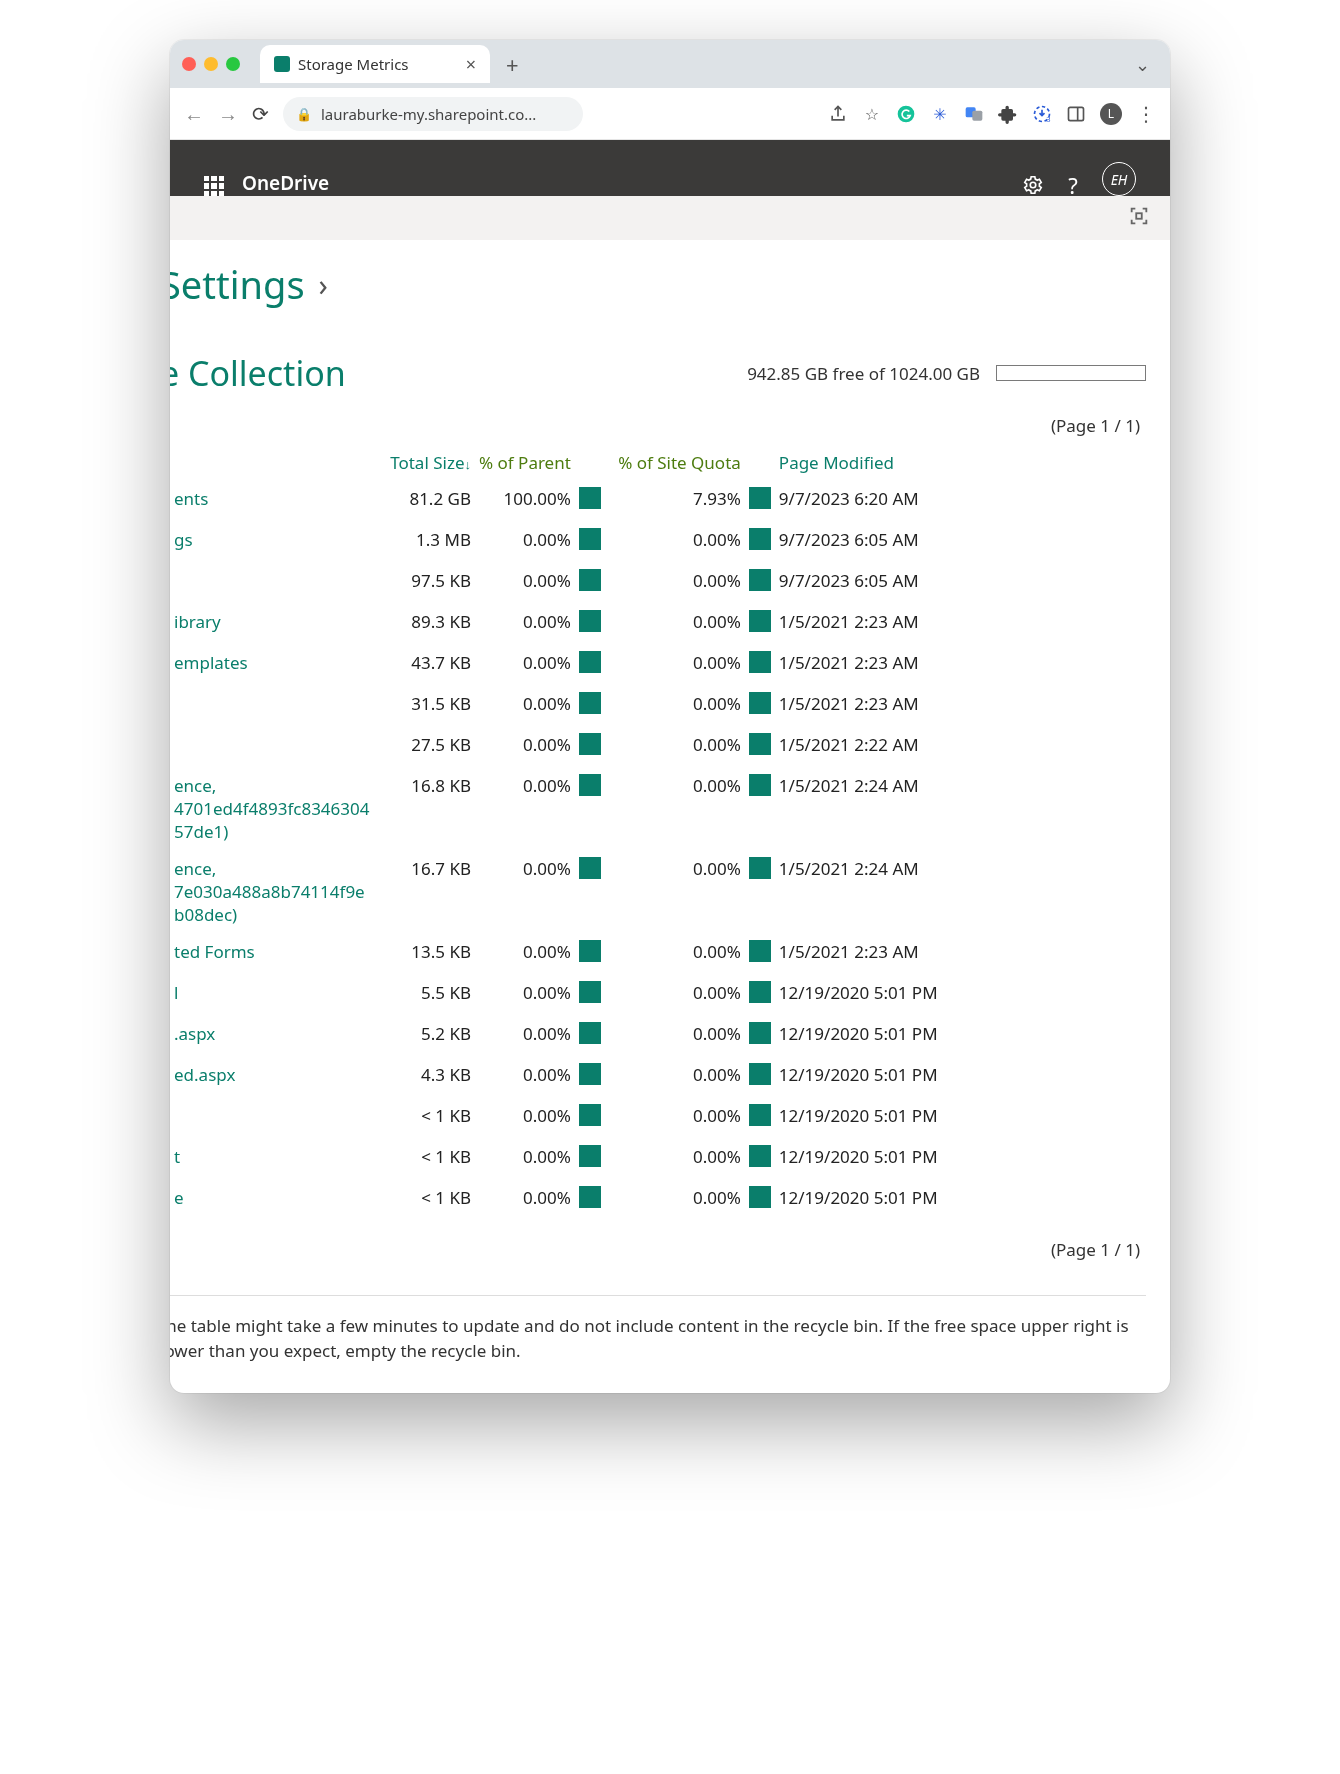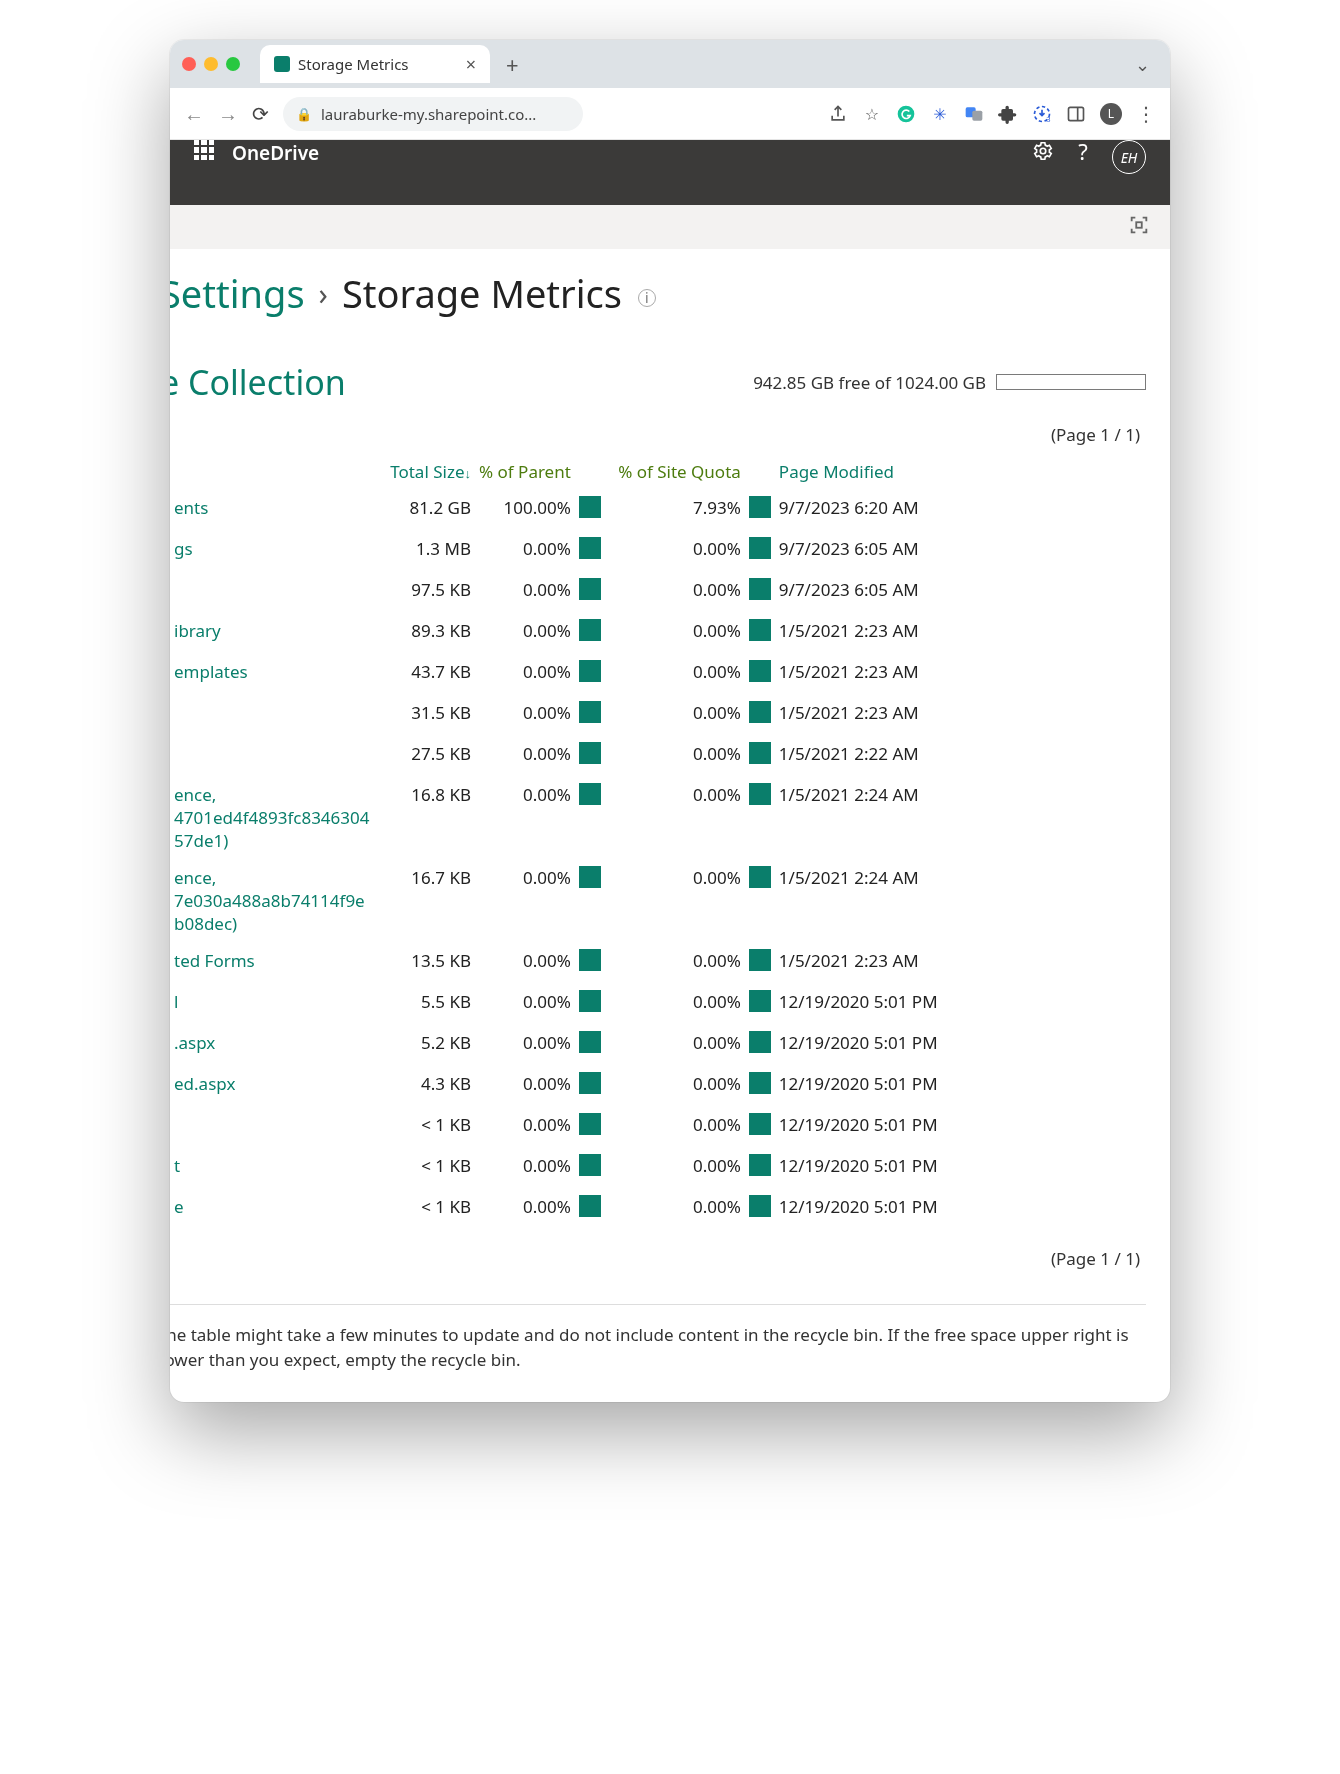--- a/index.html
+++ b/index.html
@@ -58,21 +58,21 @@
 .lock{font-size:13px;color:#555;}
 .url-text{white-space:nowrap;overflow:hidden;text-overflow:ellipsis;flex:1;}
 .ext-row{display:flex;align-items:center;gap:14px;margin-left:auto;}
 .ext{width:20px;height:20px;display:flex;align-items:center;justify-content:center;font-size:16px;color:#555;}
 .ext svg{width:20px;height:20px;}
 .avatar-sm{width:22px;height:22px;border-radius:50%;background:#555;color:#fff;font-size:12px;display:flex;align-items:center;justify-content:center;}
 .kebab{font-size:20px;color:#555;}
 
 
 .app-header{
-  height:65px;background:#3b3a39;color:#fff;display:flex;align-items:flex-start;padding:0 24px;gap:18px;
+  height:56px;background:#3b3a39;color:#fff;display:flex;align-items:flex-end;padding:0 34px;gap:18px;
 }
 .waffle{width:20px;height:20px;display:grid;grid-template-columns:repeat(3,1fr);grid-template-rows:repeat(3,1fr);gap:2px;}
 .waffle span{background:#fff;width:100%;height:100%;}
 .app-title{font-size:19px;font-weight:600;}
 .app-spacer{flex:1;}
 .hdr-icon{width:22px;height:22px;display:flex;align-items:center;justify-content:center;}
 .hdr-icon svg{stroke:#fff;fill:none;}
 .hdr-avatar{width:34px;height:34px;border:1px solid #fff;border-radius:50%;display:flex;align-items:center;justify-content:center;font-size:14px;font-style:italic;}
 
 .subbar{height:44px;background:#f3f2f1;display:flex;align-items:center;justify-content:flex-end;padding:0 20px;}
@@ -80,21 +80,21 @@
 
 
 .content{padding:18px 24px 30px 0;}
 .breadcrumb{display:flex;align-items:center;gap:14px;font-size:38px;color:#222;margin-left:-10px;}
 .breadcrumb .cr-link{color:#0a7e6b;}
 .breadcrumb .sep{color:#555;font-size:30px;}
 .breadcrumb .info{font-size:14px;color:#777;border:1px solid #aaa;border-radius:50%;width:18px;height:18px;display:inline-flex;align-items:center;justify-content:center;margin-left:6px;vertical-align:middle;}
 
 .row2{display:flex;align-items:center;margin-top:40px;margin-bottom:10px;}
 .collection-title{font-size:34px;color:#0a7e6b;margin-left:-10px;}
-.quota{margin-left:auto;display:flex;align-items:center;gap:10px;font-size:17px;color:#333;}
+.quota{margin-left:auto;display:flex;align-items:center;gap:16px;font-size:17px;color:#333;}
 .quota-bar{width:150px;height:16px;border:1px solid #7a7a7a;position:relative;background:#fff;}
 .quota-fill{height:100%;background:#107c10;width:8%;}
 
 .pager{text-align:right;font-size:17px;color:#333;margin:18px 6px 8px;}
 
 table{width:100%;border-collapse:collapse;font-size:17px;}
 th{text-align:left;color:#4d7c0f;font-weight:400;padding:6px 4px;white-space:nowrap;}
 th.link{color:#0a7e6b;}
 th.right, td.right{text-align:right;}
 td{padding:7px 4px;vertical-align:top;color:#222;}
@@ -214,24 +214,20 @@
           <path d="M4 8V4h4M20 8V4h-4M4 16v4h4M20 16v4h-4"></path>
           <rect x="9" y="9" width="6" height="6"></rect>
         </svg>
     </span>
   </div>
 
   <div class="content">
     <div class="breadcrumb">
       <span class="cr-link">Settings</span>
       <span class="sep">›</span>
-      <span>
-        <span>Storage Metrics</span>
-        <span class="info">i</span>
-      </span>
     </div>
 
     <div class="row2">
       <span class="collection-title">e Collection</span>
       <div class="quota">
         <span>942.85 GB free of 1024.00 GB</span>
         <span class="quota-bar"><span class="quota-fill" style="width: 8%;"></span></span>
       </div>
     </div>
 

